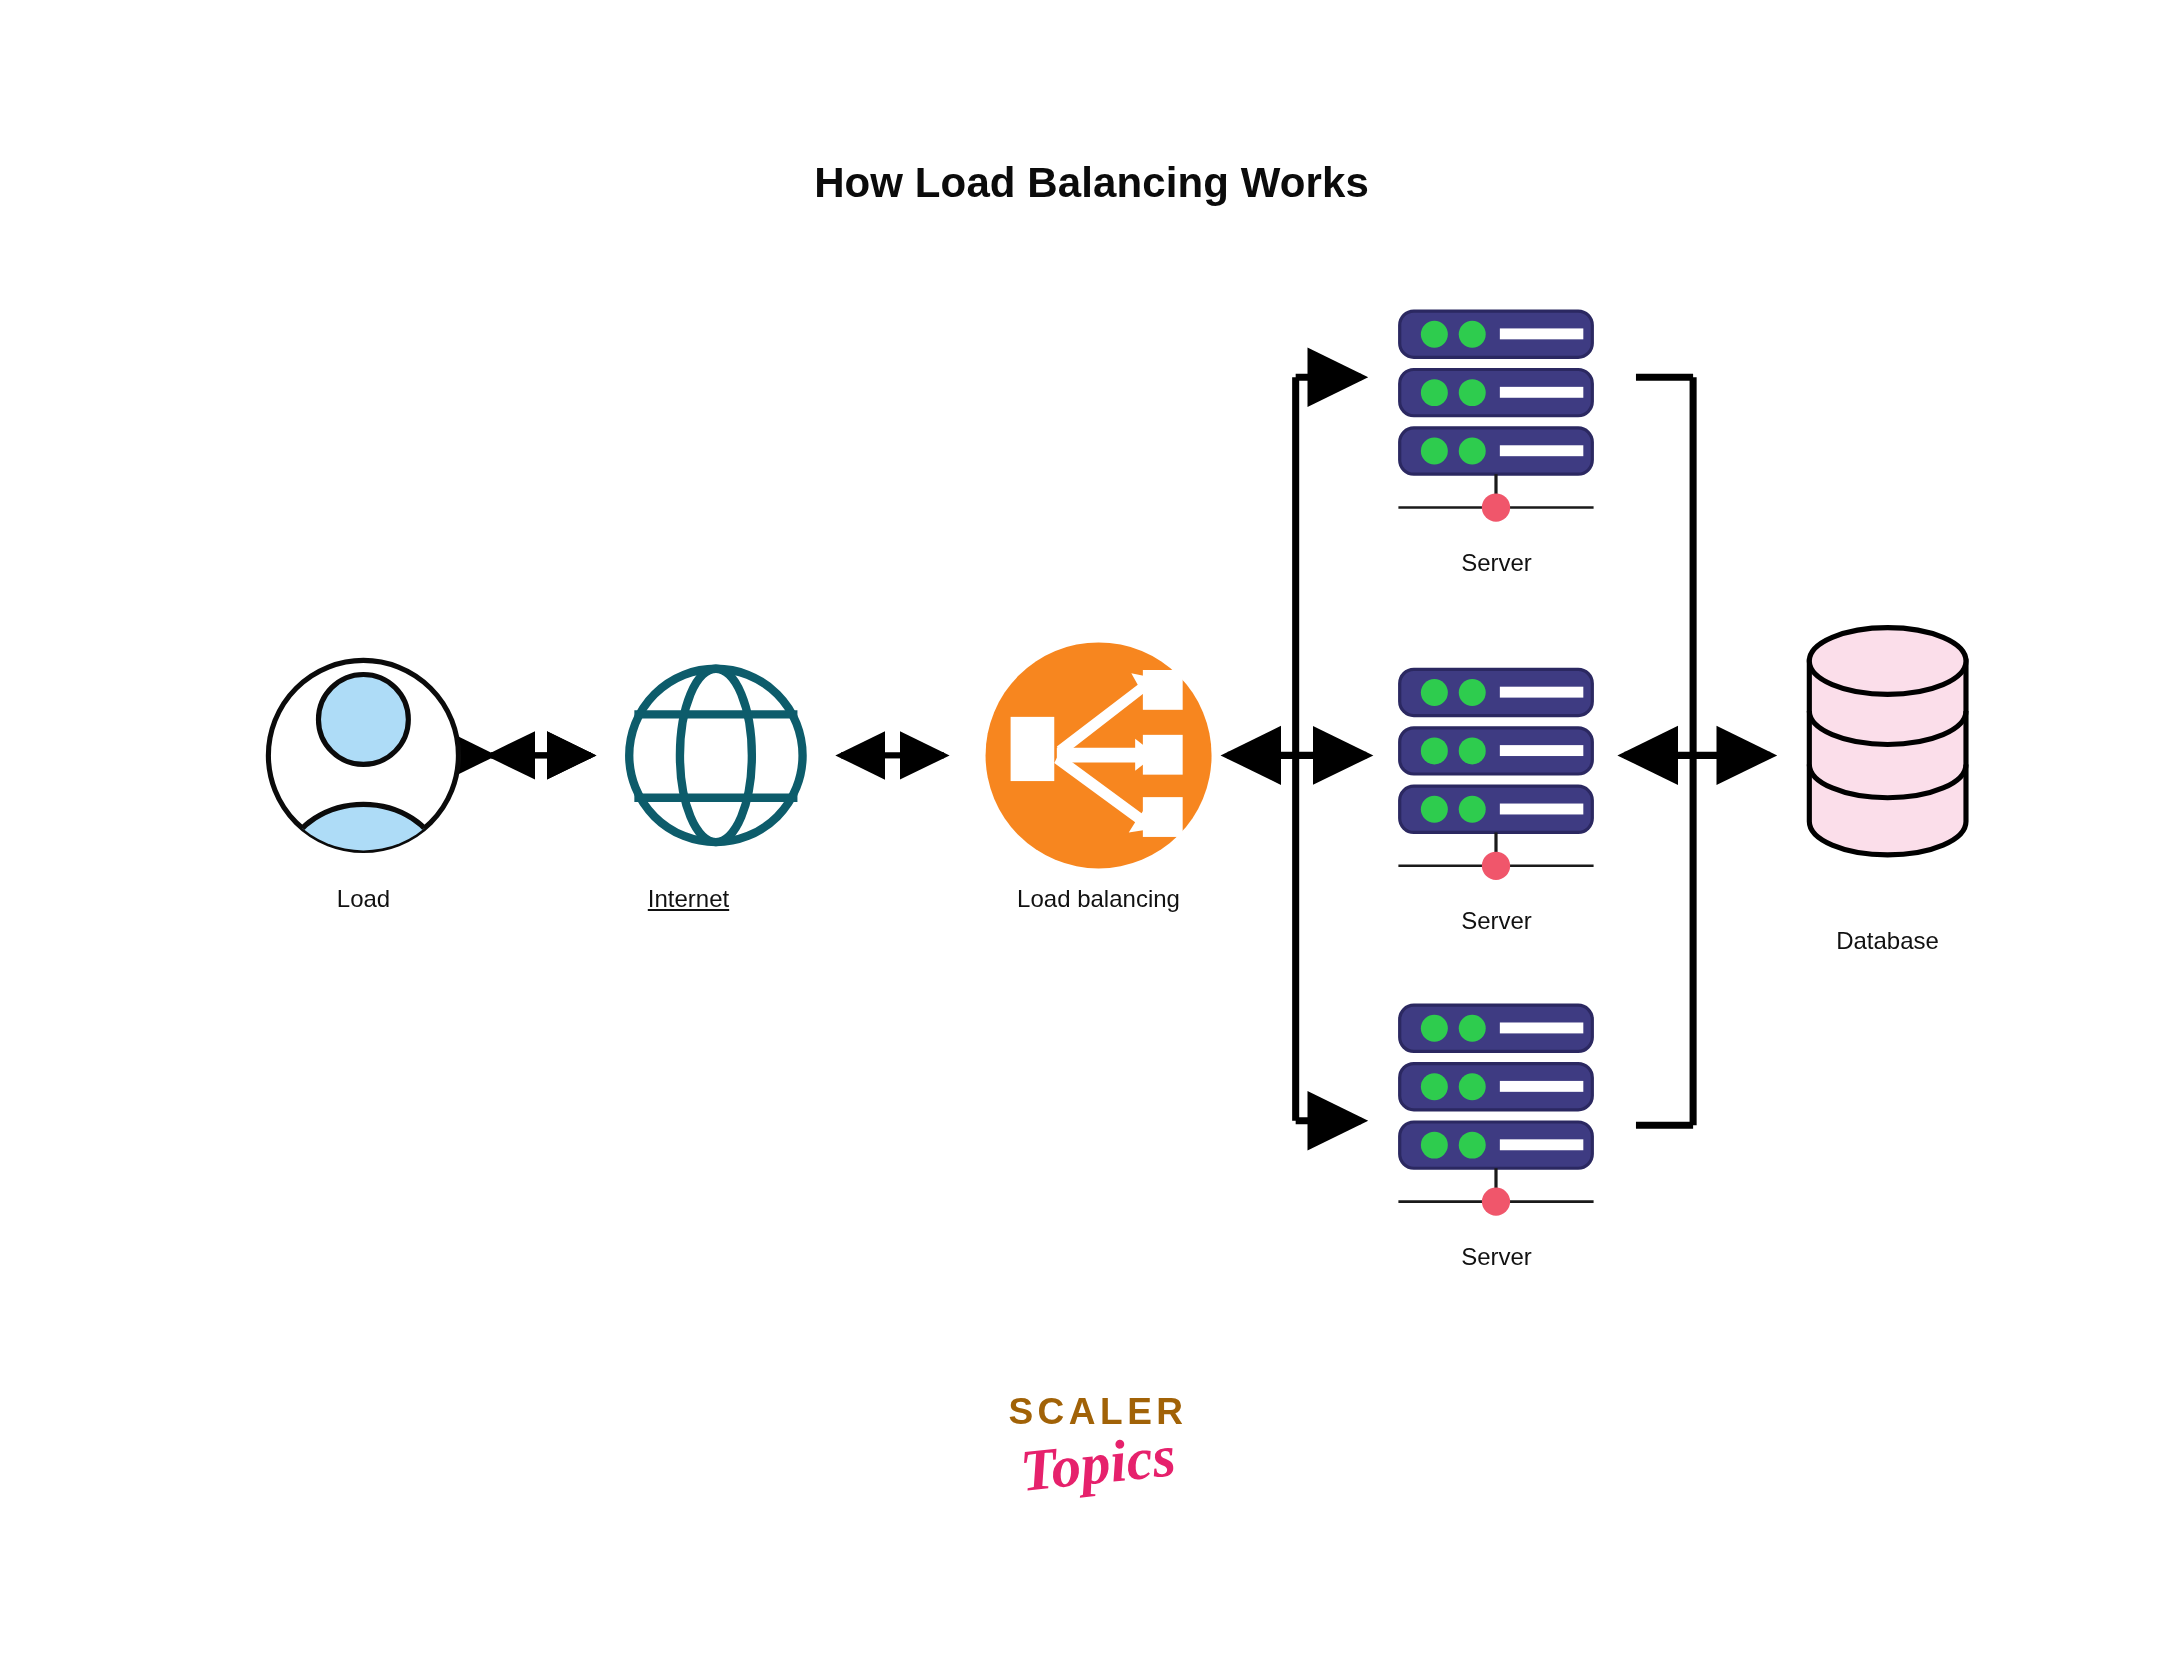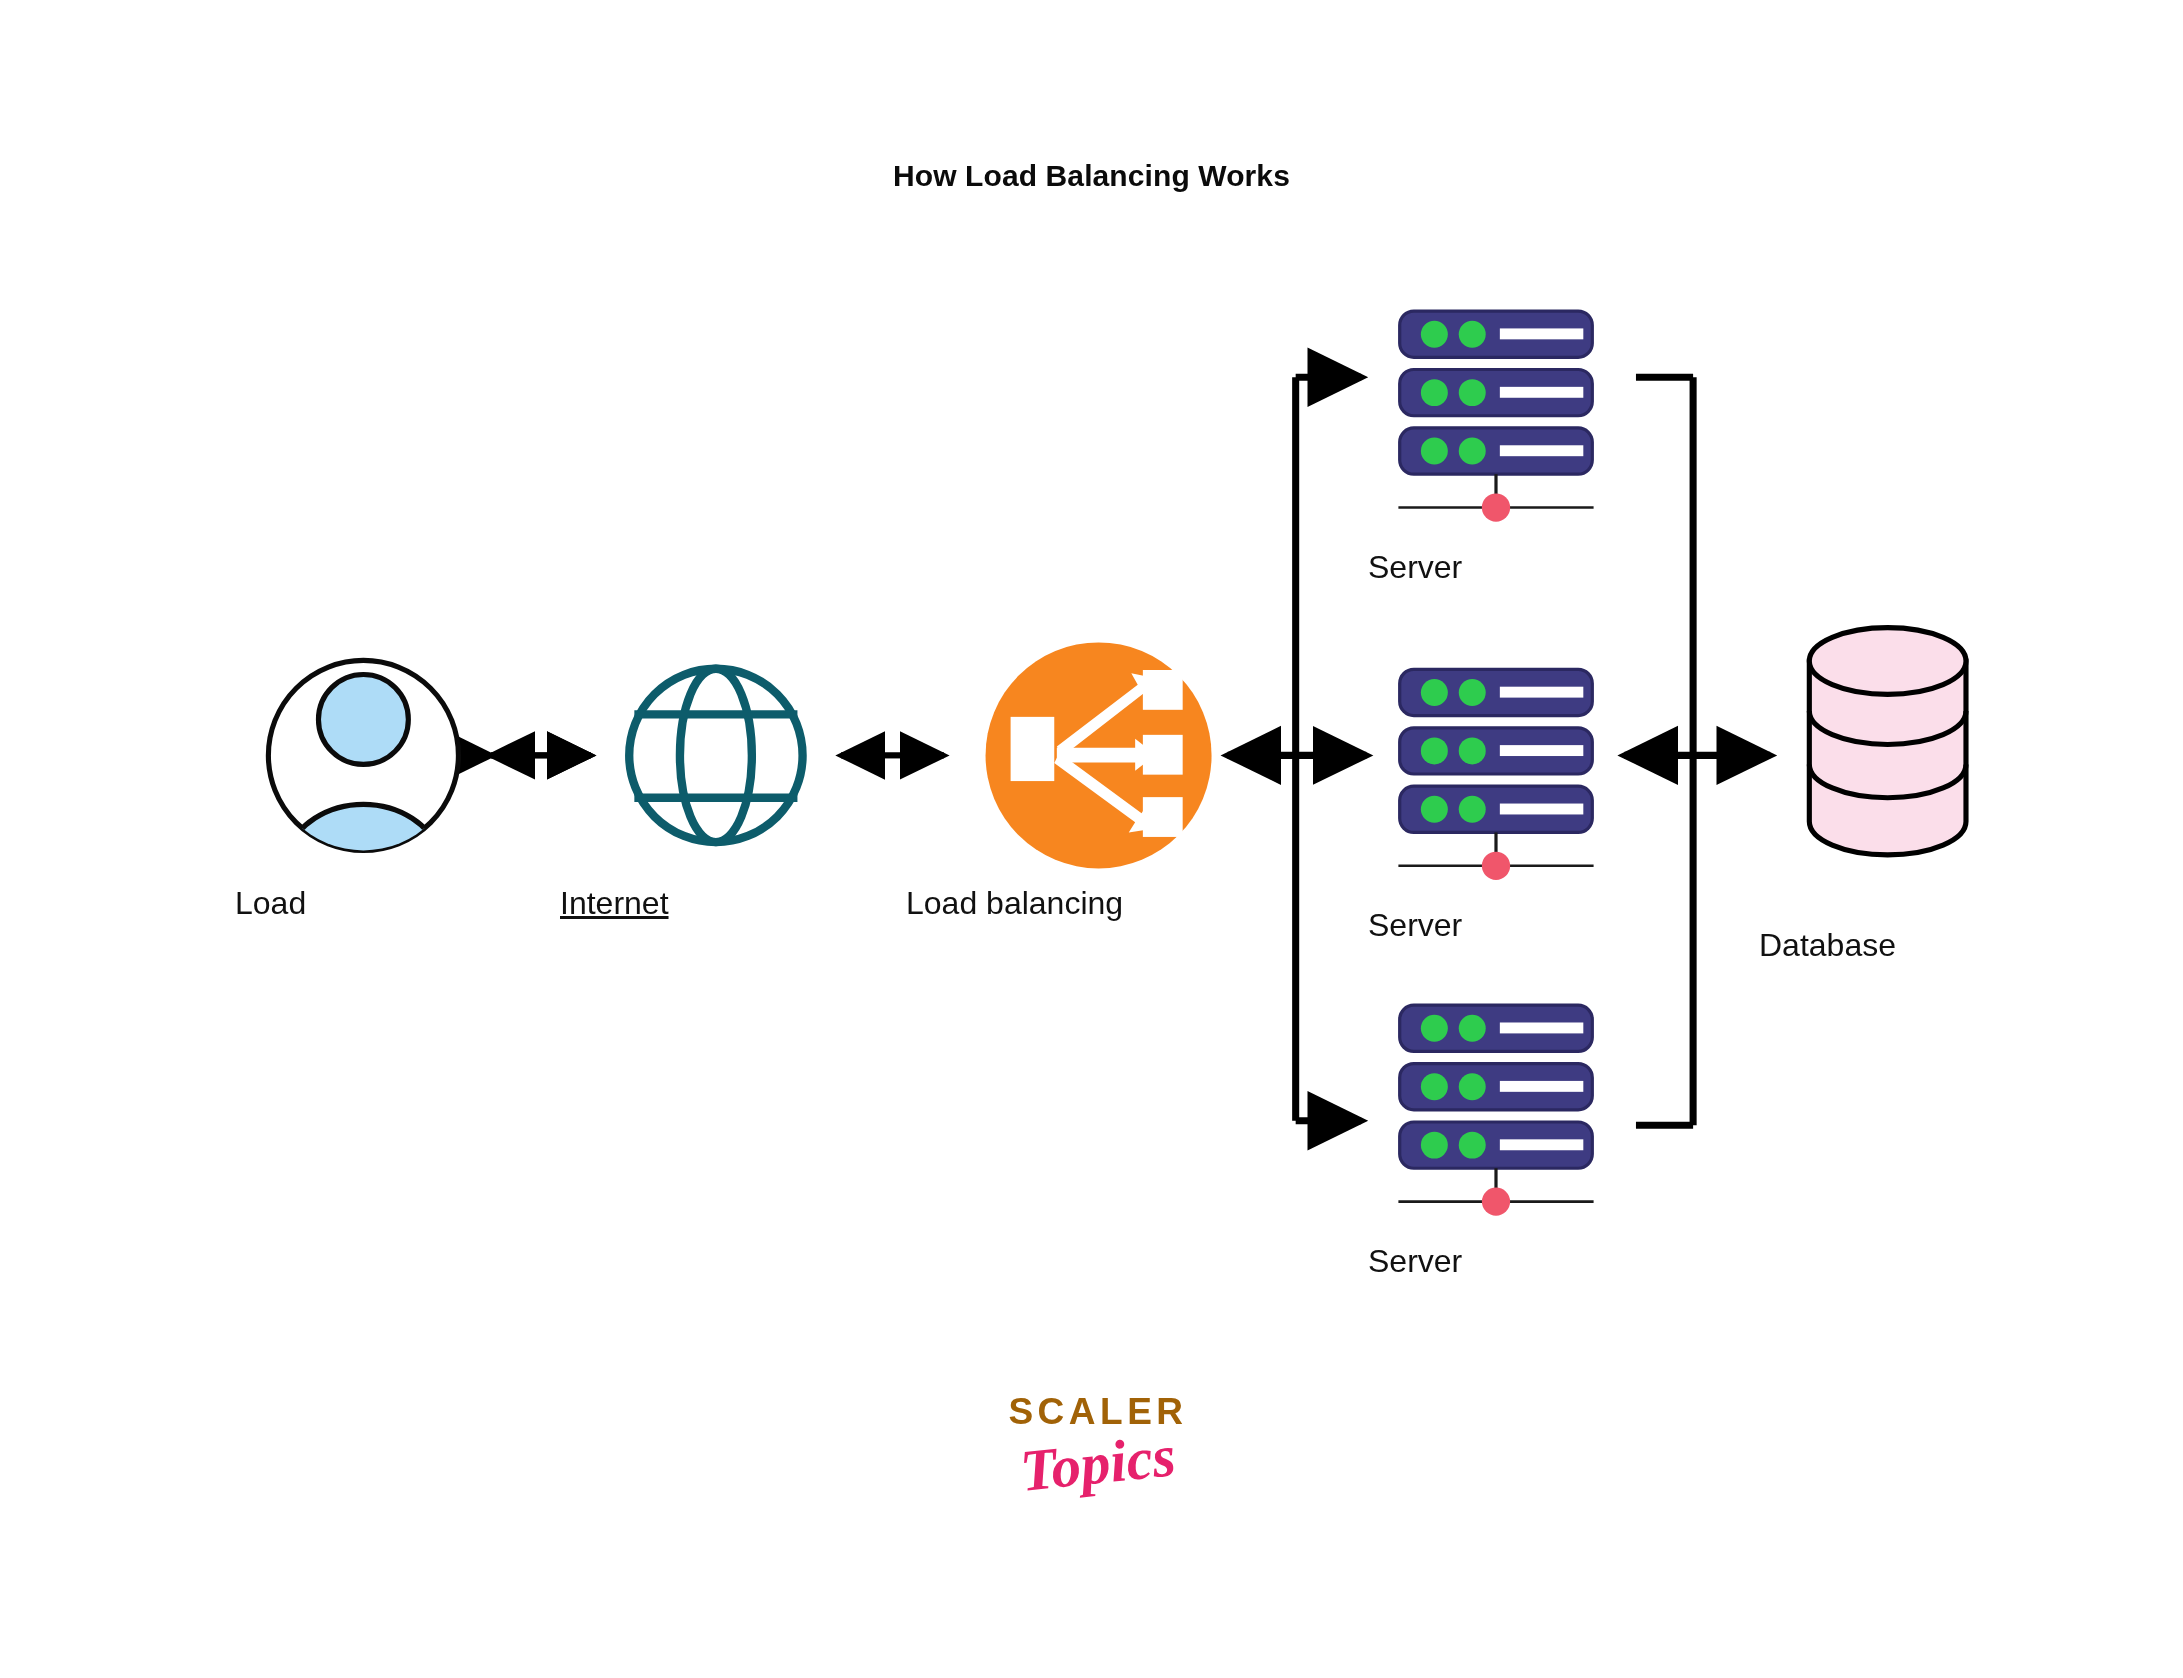--- a/index.html
+++ b/index.html
@@ -19,30 +19,30 @@
     width: 2183px;
     height: 1679px;
     background: #ffffff;
   }
   .title {
     position: absolute;
     left: 0;
     top: 159px;
     width: 2183px;
     text-align: center;
-    font-size: 30px;
+    font-size: 42px;
     font-weight: bold;
     color: #0b0b0b;
     letter-spacing: 0.1px;
     font-family: "Liberation Sans", sans-serif;
   }
   .node-label {
     position: absolute;
-    text-align: left;
-    font-size: 32px;
+    text-align: center;
+    font-size: 24px;
     color: #111111;
     font-family: "Liberation Sans", sans-serif;
     white-space: nowrap;
   }
   svg.layer {
     position: absolute;
     left: 0;
     top: 0;
     width: 2183px;
     height: 1679px;

